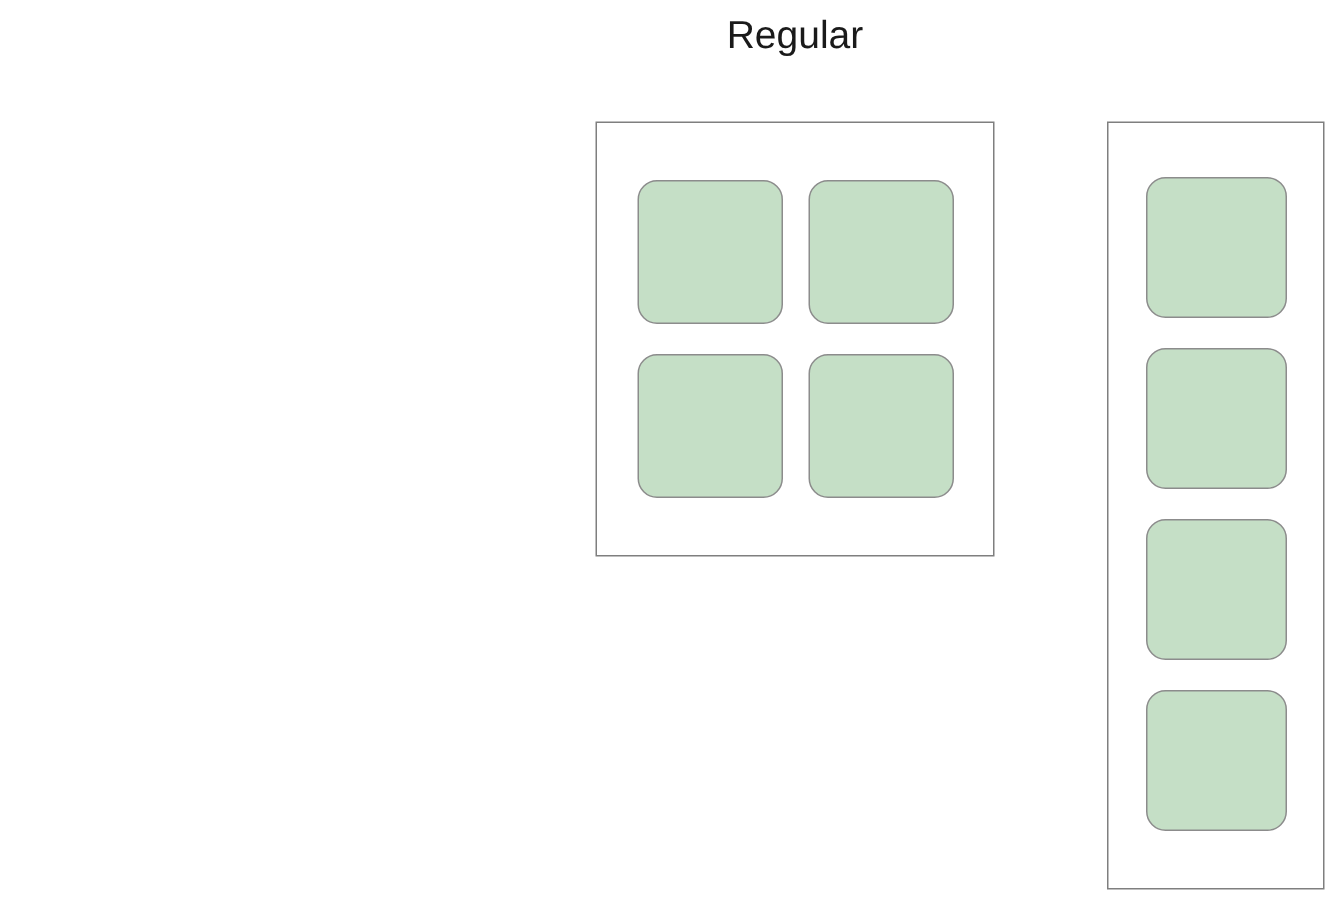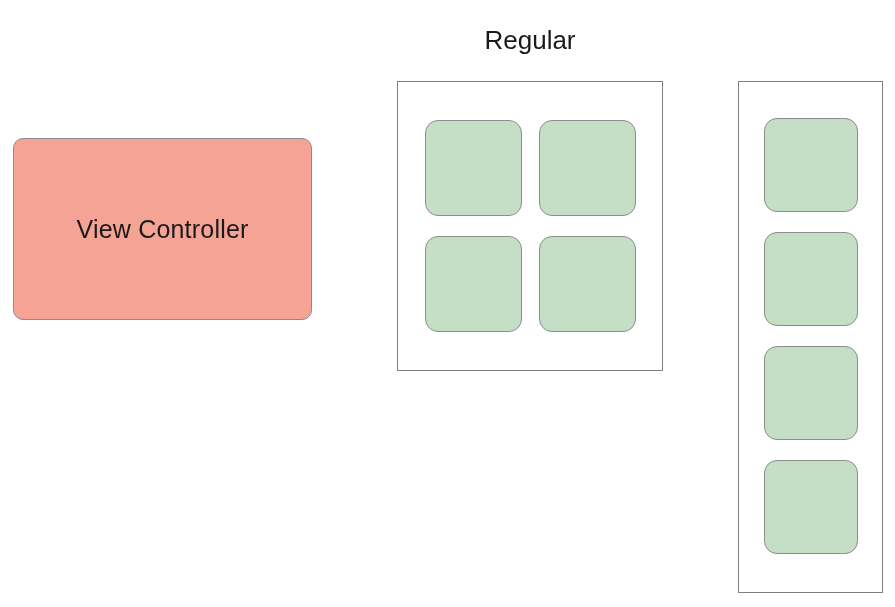--- a/index.html
+++ b/index.html
@@ -17,21 +17,20 @@
     overflow: hidden;
   }
   .col-title {
     position: absolute;
     top: 8px;
     height: 30px;
     line-height: 30px;
     text-align: center;
     font-size: 26px;
     color: var(--text, #1a1a1a);
-    margin-top: 17px;
   }
   .regular-title { left: 397px; width: 266px; }
   .compact-title { left: 738px; width: 145px; }
 
   .vc-box {
     position: absolute;
     left: 13px;
     top: 138px;
     width: 299px;
     height: 182px;
@@ -89,23 +88,20 @@
     width: 94px;
     height: 94px;
     flex: 0 0 94px;
   }
 </style>
 </head>
 <body>
 
 <div class="canvas" style="--bg: #FFFFFF; --vc-fill: #F4A394; --vc-border: #8C8C8C; --tile-fill: #C5DFC6; --tile-border: #8C8C8C; --container-border: #7F7F7F; --text: #1A1A1A;">
 
-  <div class="vc-box">
-    <span class="vc-label">View Controller</span>
-  </div>
 
   <div class="col-title regular-title">Regular</div>
 
   <div class="size-container regular-container">
     <div class="tile"></div>
     <div class="tile"></div>
     <div class="tile"></div>
     <div class="tile"></div>
   </div>
 

